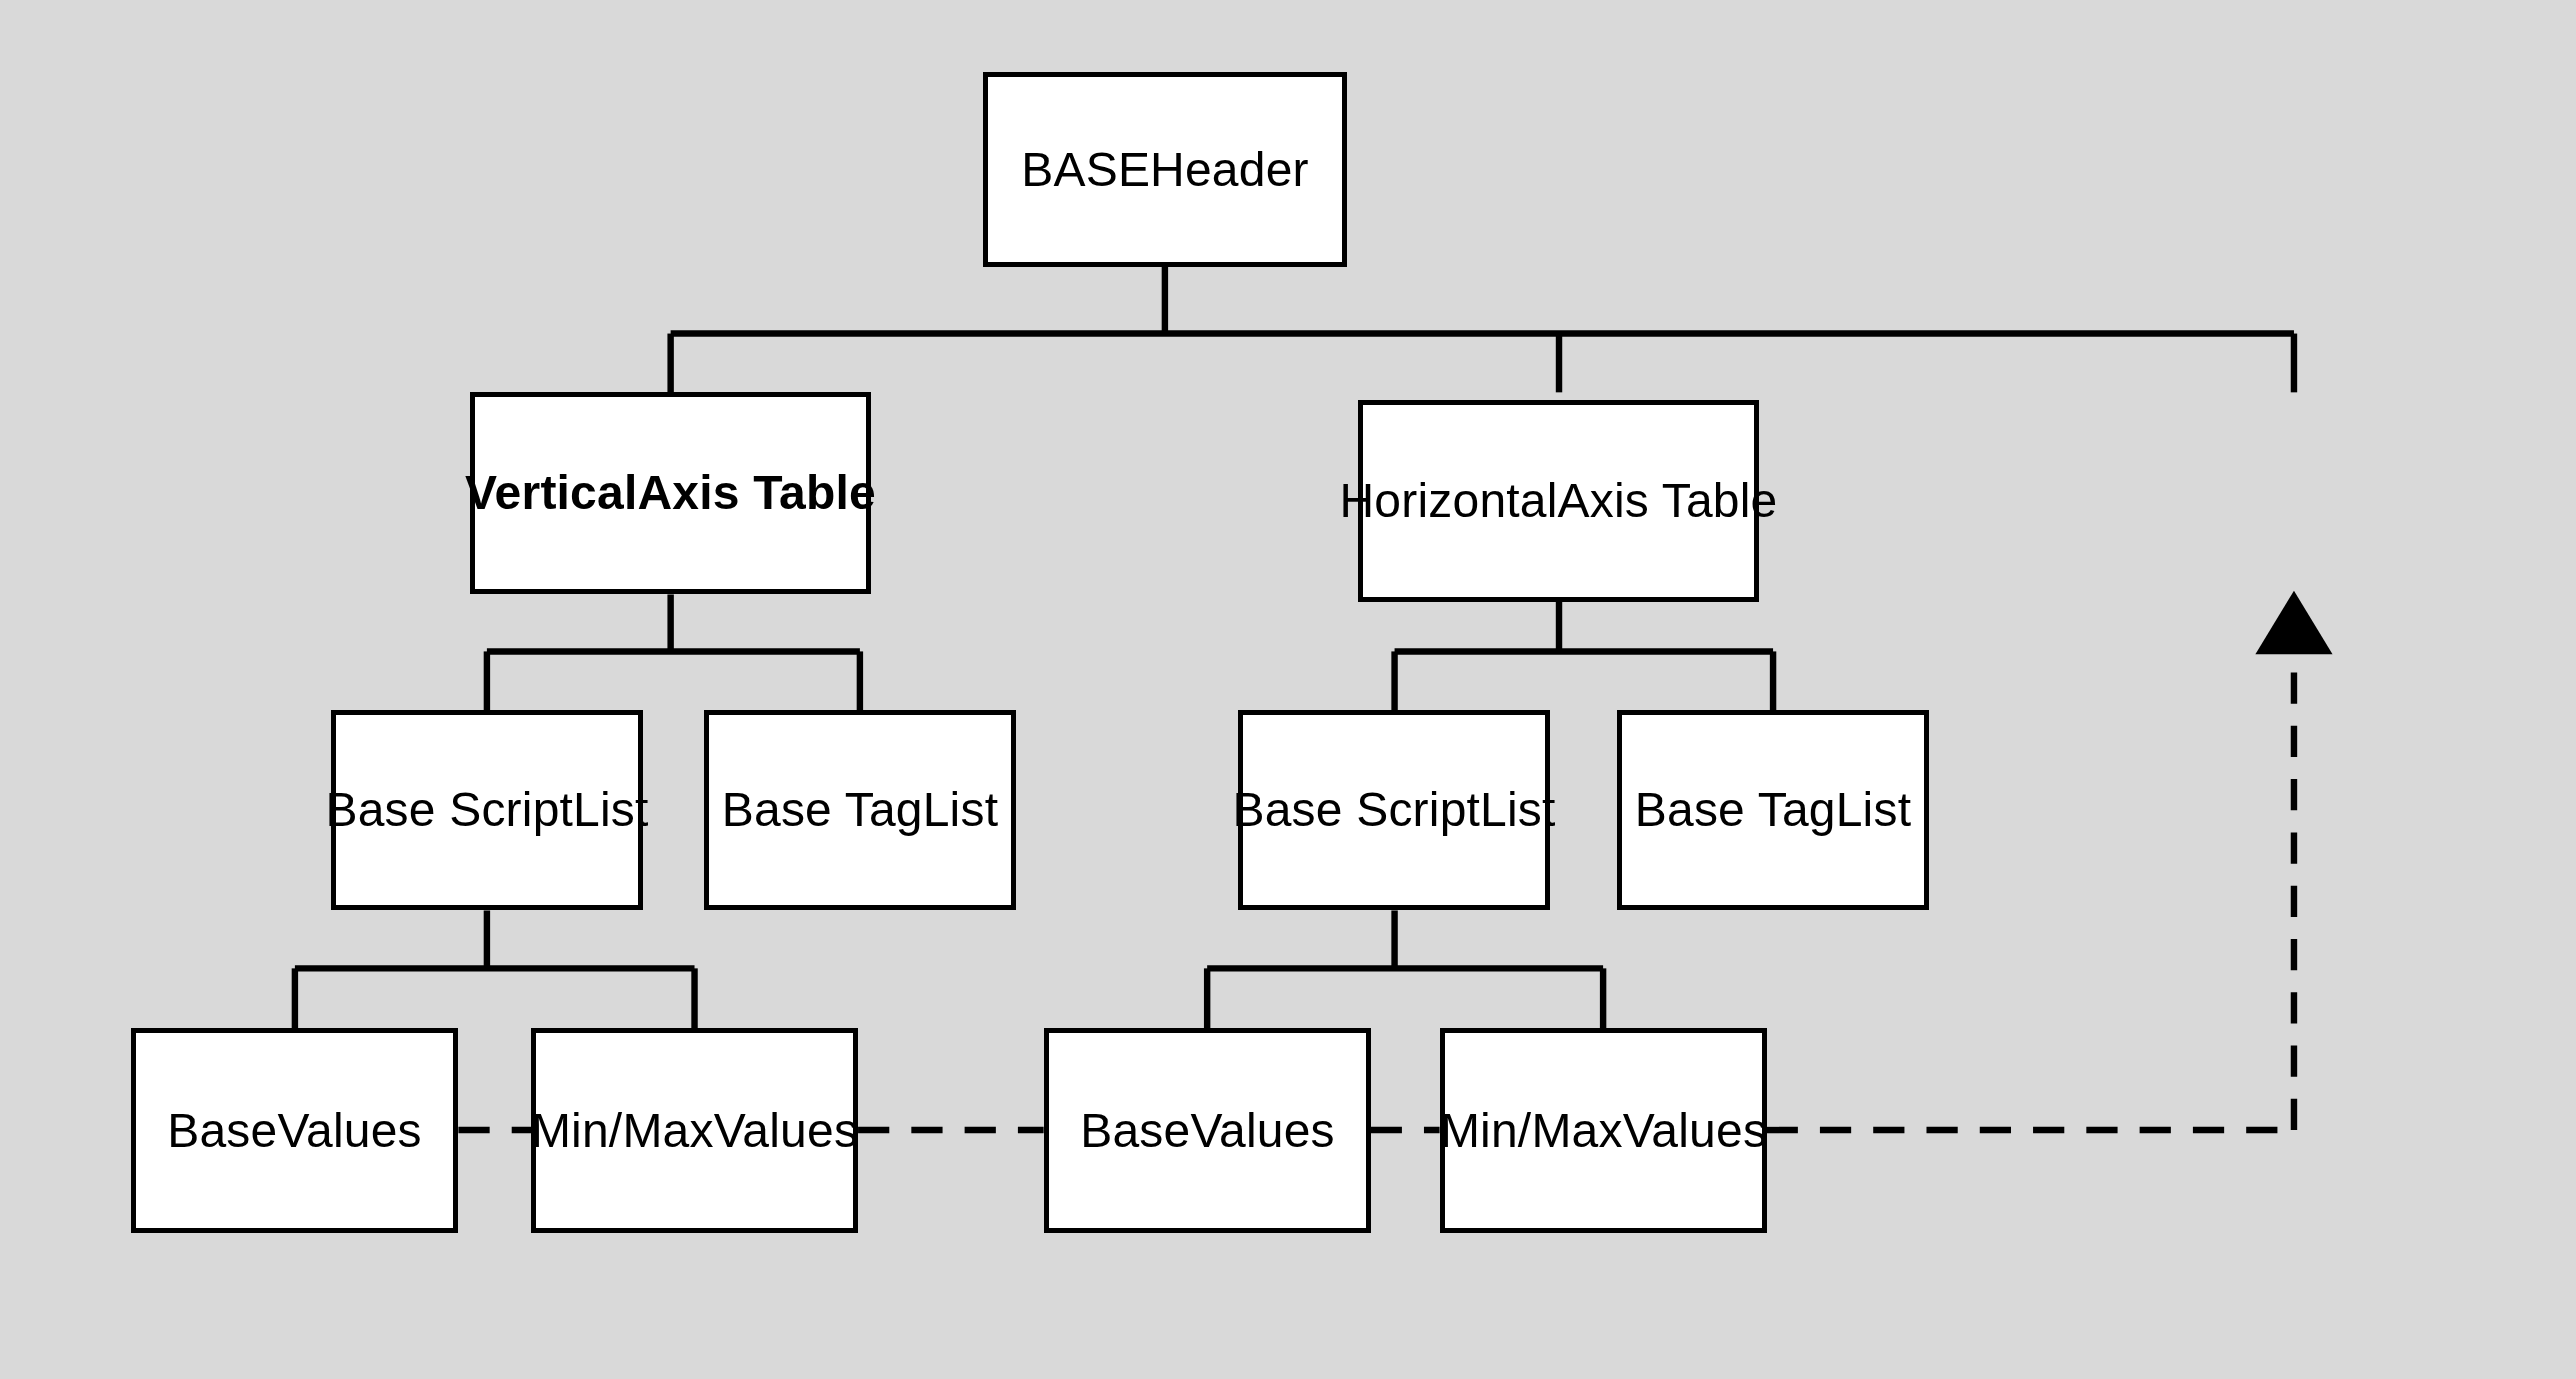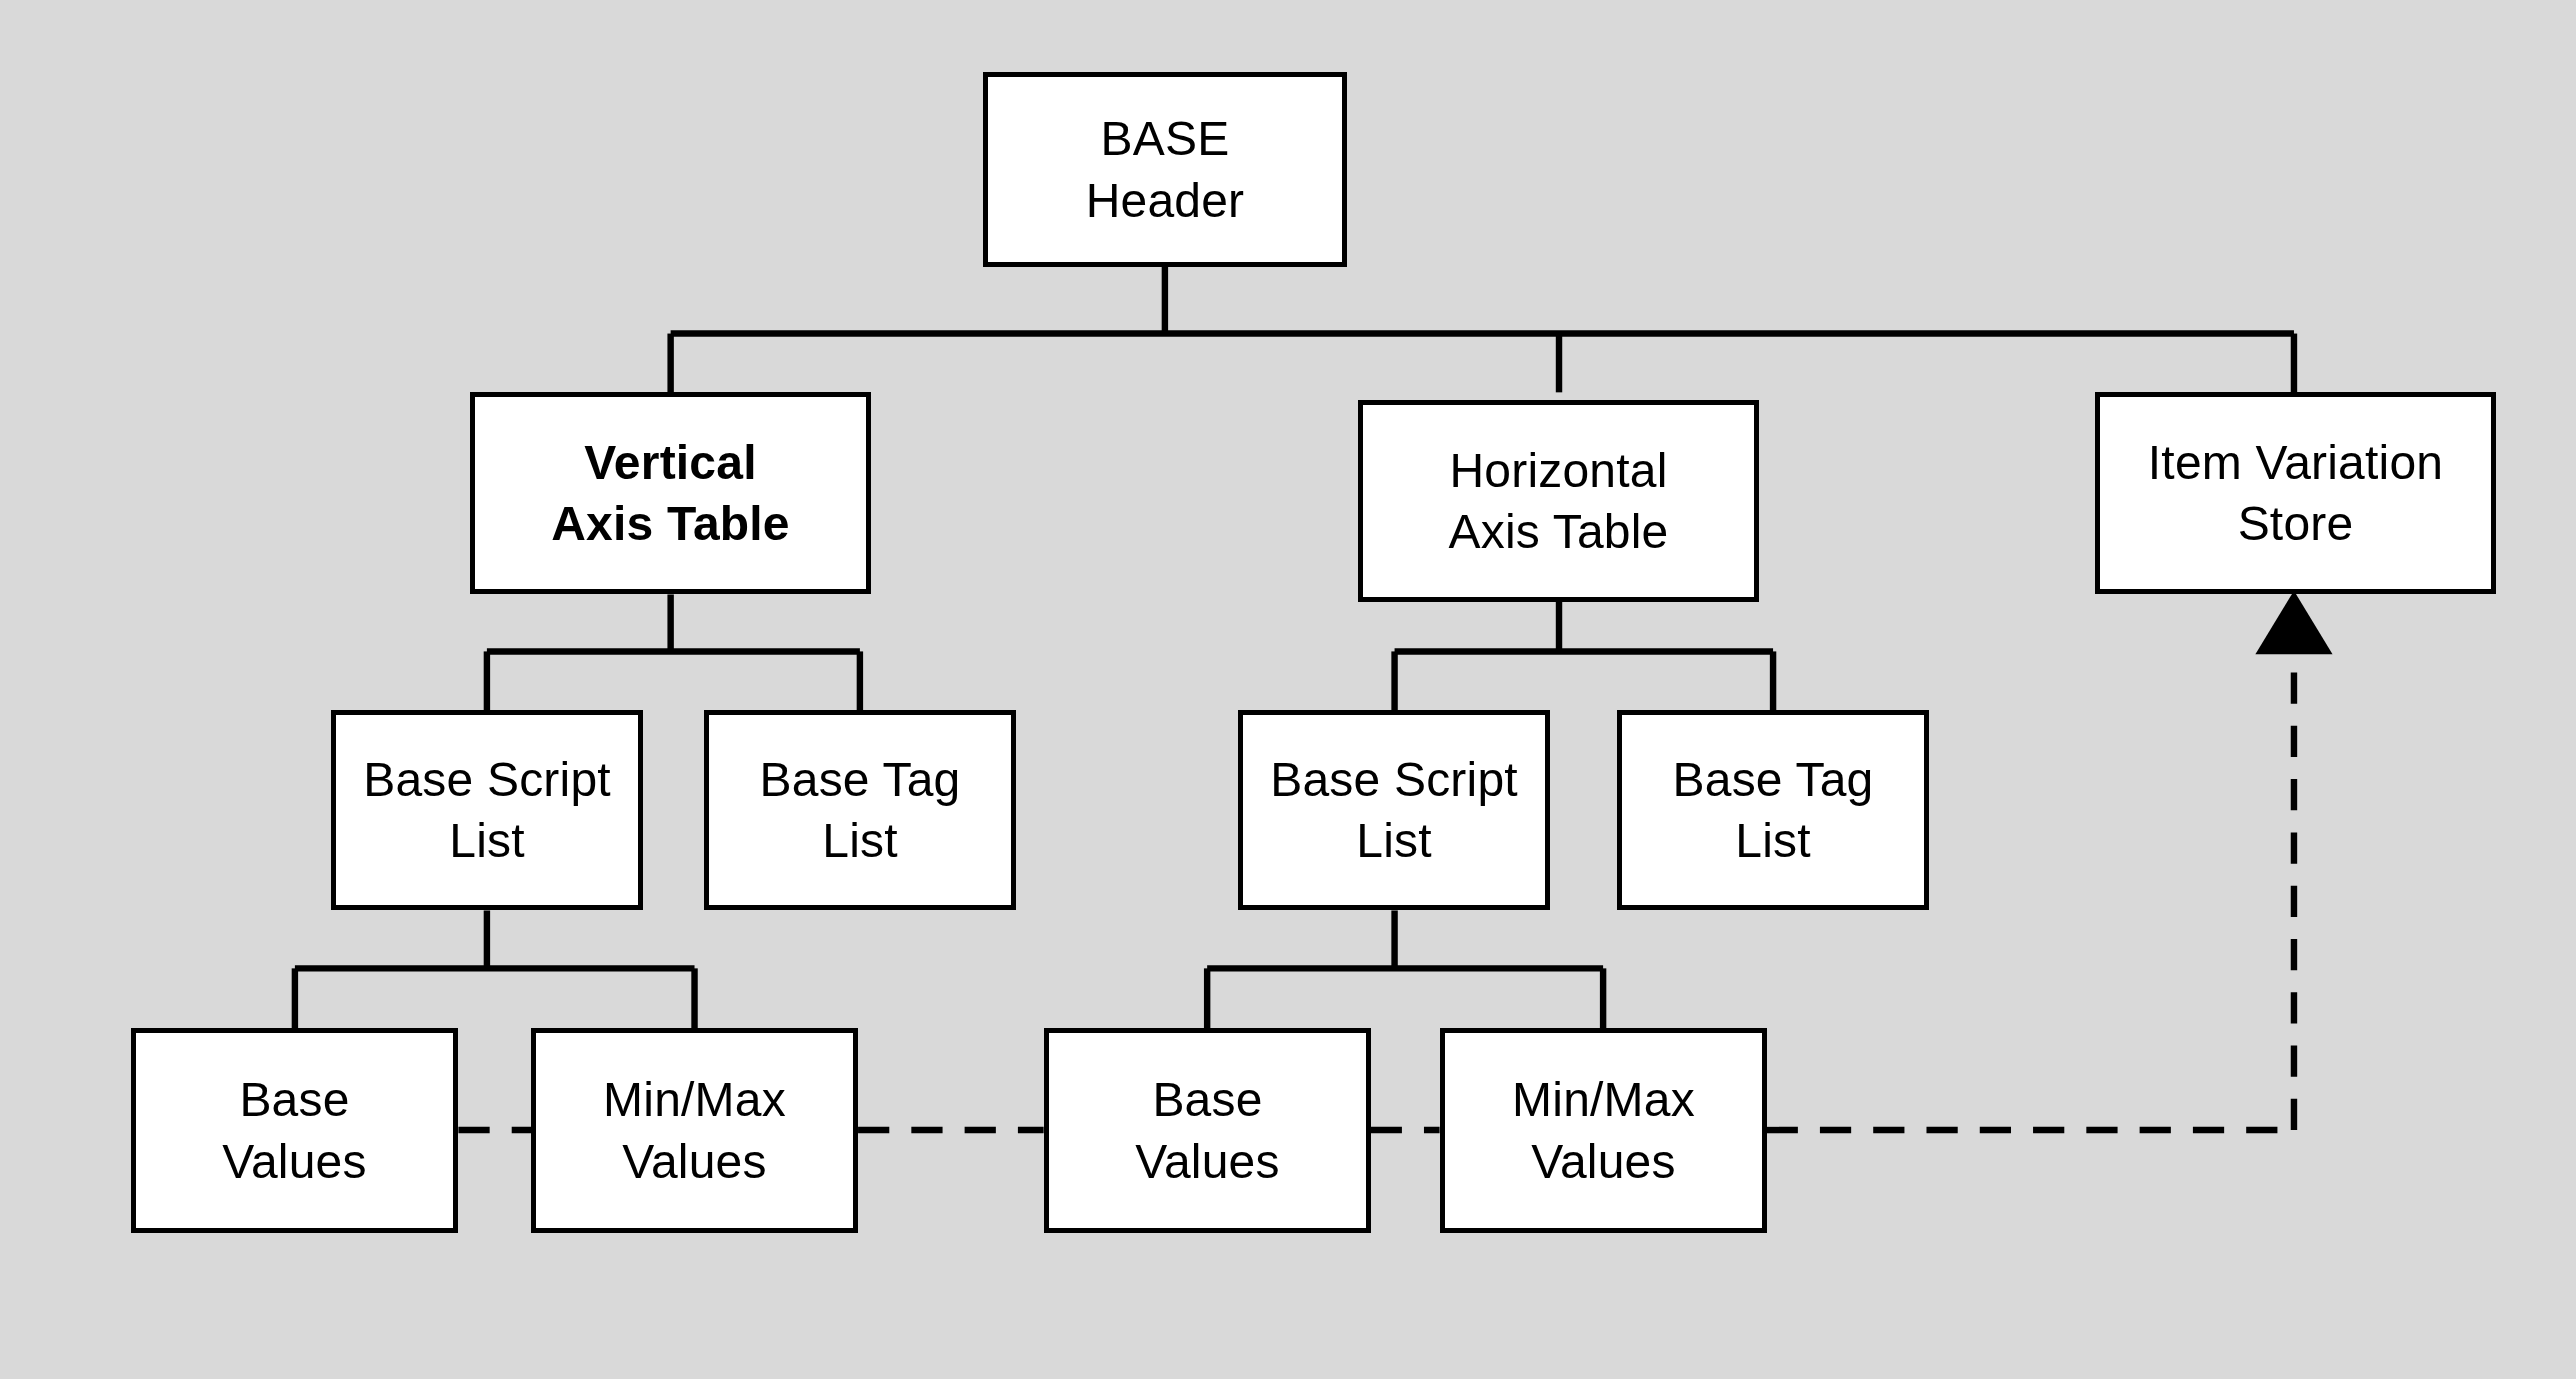--- a/index.html
+++ b/index.html
@@ -26,21 +26,21 @@
     width: 2576px;
     height: 1380px;
     pointer-events: none;
   }
   .node {
     position: absolute;
     box-sizing: border-box;
     background: #ffffff;
     border: 5.5px solid #000000;
     display: flex;
-    flex-direction: column;
+    flex-direction: row;
     align-items: center;
     justify-content: center;
     text-align: center;
     color: #000000;
     font-size: 48px;
     line-height: 1.28;
     letter-spacing: 0.2px;
   }
   .node .ln {
     display: block;
@@ -102,24 +102,20 @@
   <div class="node" style="left:470px; top:392px; width:401px; height:202px;font-weight:bold;">
     <span class="ln">Vertical</span>
     <span class="ln">Axis Table</span>
   </div>
 
   <div class="node" style="left:1358px; top:400px; width:401px; height:202px;">
     <span class="ln">Horizontal</span>
     <span class="ln">Axis Table</span>
   </div>
 
-  <div class="node" style="left:2095px; top:392px; width:401px; height:202px;">
-    <span class="ln">Item Variation</span>
-    <span class="ln">Store</span>
-  </div>
 
   <div class="node" style="left:331px; top:710px; width:312px; height:200px;">
     <span class="ln">Base Script</span>
     <span class="ln">List</span>
   </div>
 
   <div class="node" style="left:704px; top:710px; width:312px; height:200px;">
     <span class="ln">Base Tag</span>
     <span class="ln">List</span>
   </div>

